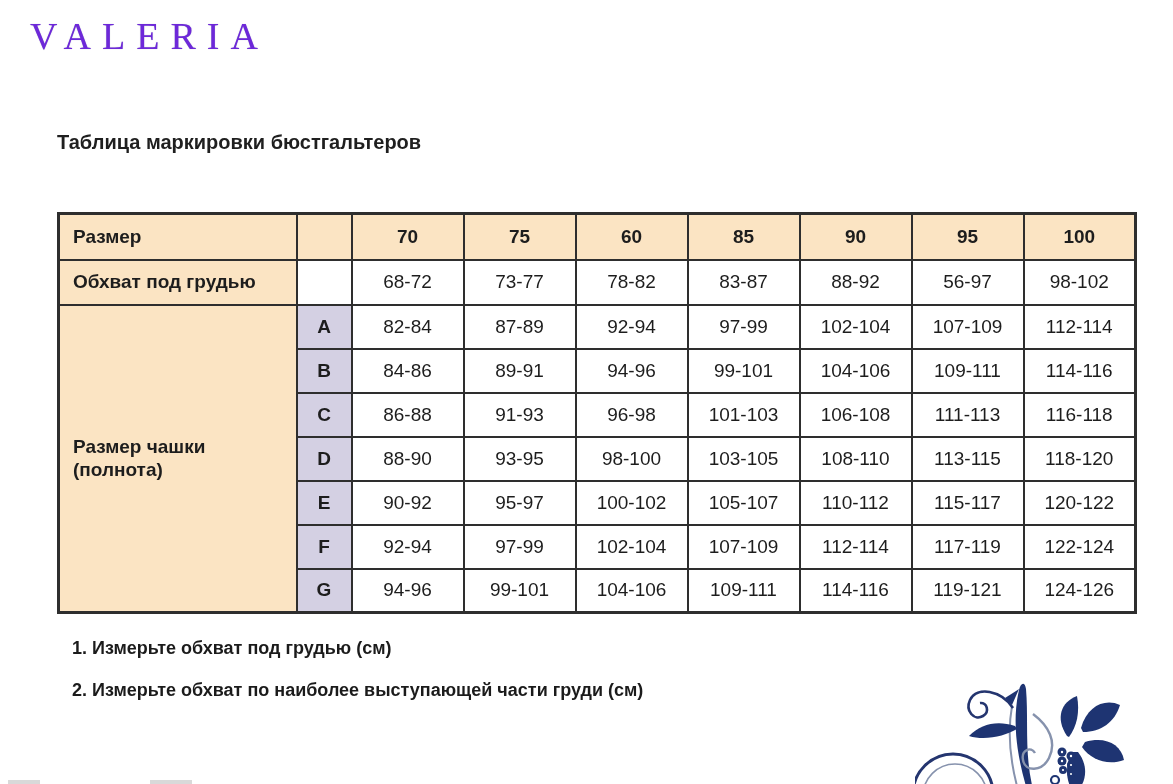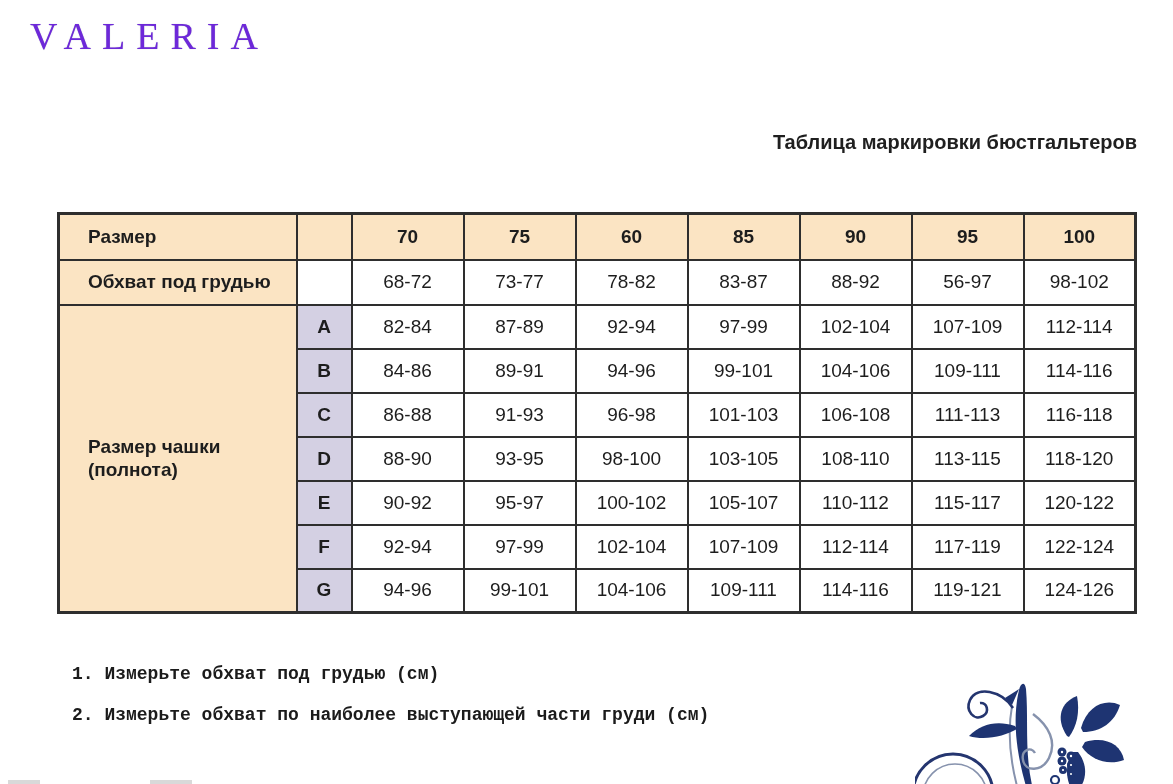--- a/index.html
+++ b/index.html
@@ -18,21 +18,21 @@
     font-size: 38px;
     letter-spacing: 11px;
     color: #6d28d9;
     font-weight: 500;
     text-shadow: 0 0 1px #b9bec8;
   }
   .doc-title {
     position: absolute;
     left: 57px; top: 131px;
     width: 1080px;
-    text-align: right;
+    text-align: left;
     font-size: 20px;
     font-weight: bold;
     color: #1f1f1f;
   }
   table.size-table {
     position: absolute;
     left: 57px; top: 212px;
     width: 1080px;
     border-collapse: collapse;
     table-layout: fixed;
@@ -46,30 +46,30 @@
     background: #ffffff;
     overflow: hidden;
   }
   .size-table tr.r-head   { height: 46px; }
   .size-table tr.r-under  { height: 45px; margin-left: 24px; }
   .size-table tr.r-cup    { height: 44px; }
   .fill-peach { background: #fbe4c3 !important; }
   .fill-lav   { background: #d4d0e3 !important; }
   .cell-label {
     text-align: left !important;
-    padding-left: 28px;
+    padding-left: 13px;
     font-weight: bold;
     font-size: 18px;
   }
   .cell-size  { font-weight: bold; }
   .cell-letter { font-weight: bold; }
   .cup-label-line { line-height: 23px; }
   .instructions {
     position: absolute;
-    left: 72px; top: 664px; font-family: Liberation Mono, monospace;
+    left: 72px; top: 638px;
   }
   .instruction-item {
     font-size: 18px;
     font-weight: bold;
     color: #1b1b1b;
     margin-bottom: 21px;
     white-space: nowrap;
   }
   .flourish {
     position: absolute;

